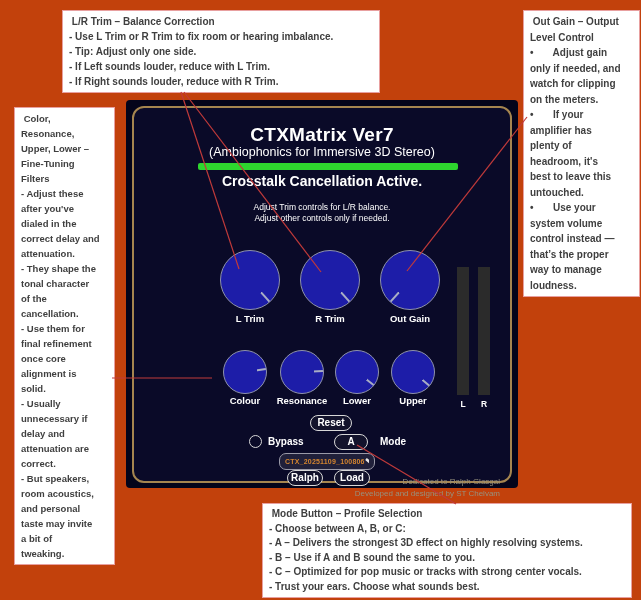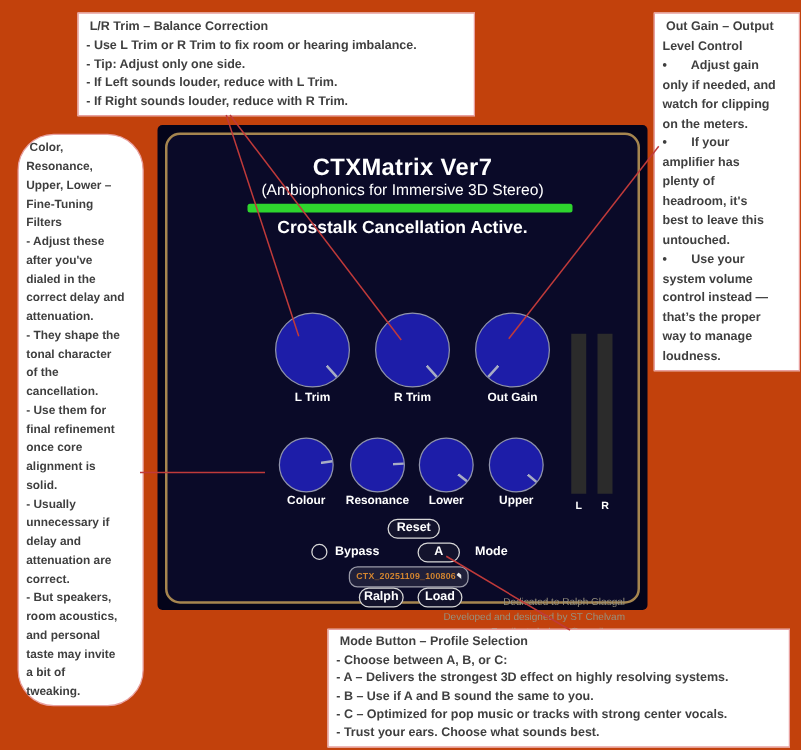--- a/index.html
+++ b/index.html
@@ -6,21 +6,21 @@
   .stage{position:relative;width:641px;height:600px;background:#c2410c;overflow:hidden;
          font-family:"Liberation Sans",sans-serif;}
   .lines{position:absolute;left:0;top:0;z-index:5;pointer-events:none;}
 
   
   .callout{position:absolute;background:#ffffff;border:1.5px solid var(--callout_border,#e8a0a0);
            color:var(--callout_text,#3f3f3f);font-weight:700;white-space:pre-wrap;
            padding:3px 6px;box-sizing:border-box;z-index:4;}
   .callout-trim   {left:62px;  top:10px;  width:318px; font-size:10px;  line-height:15px;}
   .callout-outgain{left:523px; top:10px;  width:117px; font-size:10px;  line-height:15.5px;}
-  .callout-filters{left:14px;  top:107px; width:101px; font-size:9.5px; line-height:15px;border-radius:29px;}
+  .callout-filters{left:14px;  top:107px; width:101px; font-size:9.5px; line-height:15px;}
   .callout-mode   {left:262px; top:503px; width:370px; font-size:10px;  line-height:14.5px;}
 
   
   .plugin{position:absolute;left:126px;top:100px;width:392px;height:388px;
           background:var(--window_bg,#04041a);border-radius:4px;z-index:1;}
   .panel{position:absolute;left:6px;top:6px;right:6px;bottom:5px;
          background:var(--panel_bg,#0a0a28);border:2px solid var(--gold_border,#a5854f);
          border-radius:12px;}
   .ptext{position:absolute;left:0;width:100%;text-align:center;color:var(--text_white,#fff);}
   .title{top:16px;font-size:19px;font-weight:700;letter-spacing:.3px;}
@@ -136,20 +136,22 @@
 - C – Optimized for pop music or tracks with strong center vocals.
 - Trust your ears. Choose what sounds best.</div>
 
   <div class="plugin">
     <div class="panel">
 
       <div class="ptext title">CTXMatrix Ver7</div>
       <div class="ptext subtitle">(Ambiophonics for Immersive 3D Stereo)</div>
       <div class="greenbar"></div>
       <div class="ptext status">Crosstalk Cancellation Active.</div>
+      <div class="ptext hint">Adjust Trim controls for L/R balance.
+Adjust other controls only if needed.</div>
 
       <div class="knob large" style="left:86px;top:142px">
           <div class="tick" style="transform: rotate(48deg);"></div>
         </div>
       <div class="knob large" style="left:166px;top:142px">
           <div class="tick" style="transform: rotate(48deg);"></div>
         </div>
       <div class="knob large" style="left:246px;top:142px">
           <div class="tick" style="transform: rotate(132deg);"></div>
         </div>

